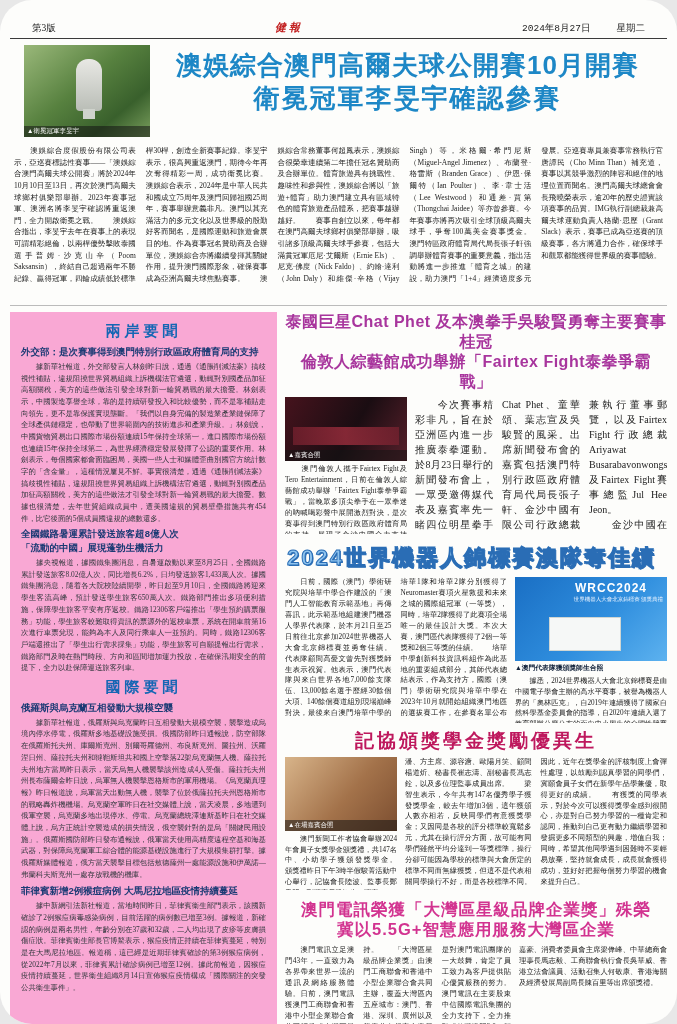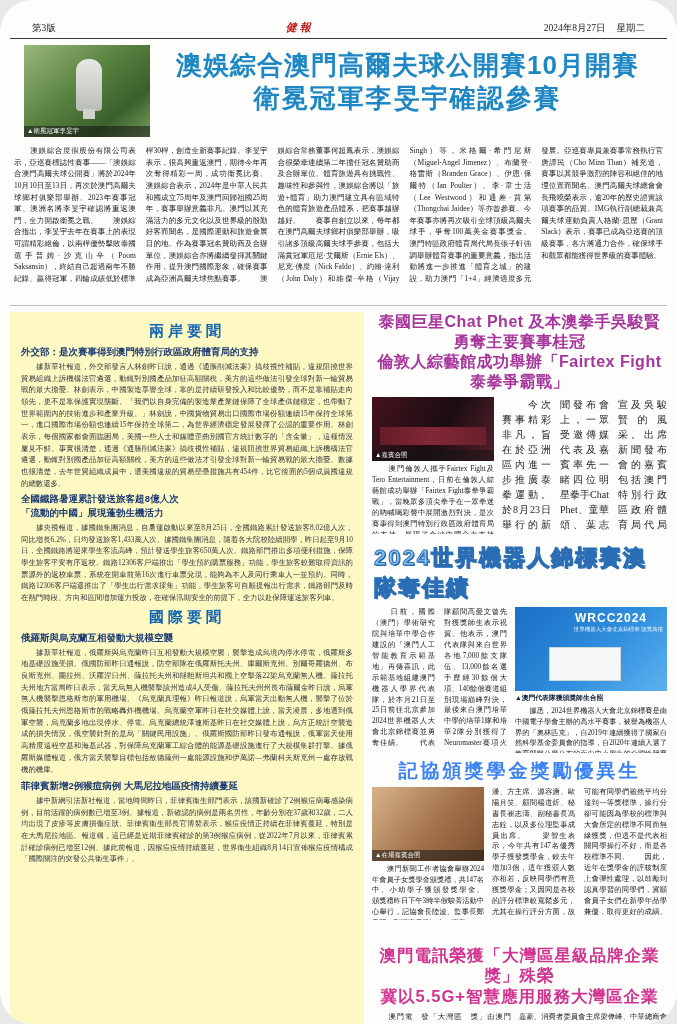--- a/index.html
+++ b/index.html
@@ -6,21 +6,21 @@
   .page{
     position:relative; width:677px; height:1024px; margin:0 auto;
     background:#fdfdfb; box-sizing:border-box; padding:20px 10px 6px;
     overflow:hidden;
     font-family:"Liberation Serif","DejaVu Serif",serif; color:#222;border-radius:32px;
   }
   
   .pg-header{display:flex; align-items:flex-end; justify-content:space-between;
     border-bottom:1.5px solid #3a3a3a; padding:0 22px 3px; font-size:9.5px; color:#222;}
   .pg-header .masthead{color:#c22020; font-weight:bold; font-style:italic; font-size:11px; letter-spacing:3px;}
-  .pg-header .date-block{display:flex; gap:11px;}
+  .pg-header .date-block{display:flex; gap:26px;font-family:Liberation Mono, monospace;}
   
   .a1{margin-top:6px; border-bottom:1px solid #bbb; padding-bottom:8px;}
   .a1-top{display:flex; gap:12px; padding:0 14px;}
   .photo{position:relative; overflow:hidden; flex-shrink:0;}
   .photo .cap-overlay{position:absolute; left:0; right:0; bottom:0;
     background:rgba(20,20,20,.55); color:#fff; font-size:6.5px; padding:1px 3px;
     font-family:"Liberation Sans",sans-serif;}
   .photo-golf{width:126px; height:92px;
     background:linear-gradient(140deg,#9ab87a 0%,#57813f 45%,#39602c 75%,#7ba05e 100%);}
   .photo-golf .trophy{position:absolute; left:52px; top:14px; width:26px; height:52px;
@@ -28,21 +28,21 @@
   .photo-golf .trophy:after{content:""; position:absolute; left:7px; bottom:-8px; width:12px; height:10px; background:#cfd3cc;}
   .a1-heads{flex:1; text-align:center; font-family:"Liberation Sans",sans-serif;
     font-weight:bold; color:#1d87c6; padding-top:4px;}
   .a1-h1{font-size:26px; line-height:1.25; letter-spacing:1px;}
   .a1-h2{font-size:26px; line-height:1.3; letter-spacing:2px;}
   .a1-body{margin:8px 4px 0; height:152px; column-count:5; column-gap:10px;
     font-size:7.5px; line-height:1.55; text-align:justify; overflow:hidden;}
   
   .main{display:flex; gap:8px; margin-top:6px; height:712px; overflow:hidden;}
   
-  .left-panel{width:354px; flex-shrink:0; background:#fef9c3; padding:6px 11px;
+  .left-panel{width:267px; flex-shrink:0; background:#f9a8d4; padding:6px 11px;
     box-sizing:border-box; overflow:hidden;}
   .sec-head{font-family:"Liberation Sans",sans-serif; font-weight:bold; color:#1566b4;
     font-size:15px; text-align:center; letter-spacing:4px; margin:4px 0 5px;}
   .sub-title{font-family:"Liberation Sans",sans-serif; font-weight:bold; color:#1b3a74;
     font-size:9.5px; line-height:1.35; margin:5px 0 2px;}
   .panel-body{font-size:7.4px; line-height:1.58; text-align:justify; color:#30363c;}
   
   .right-col{flex:1; min-width:0; display:flex; flex-direction:column; overflow:hidden;}
   .headline-2l{font-family:"Liberation Sans",sans-serif; font-weight:bold; text-align:center; line-height:1.25;}
   
@@ -67,29 +67,29 @@
     background:linear-gradient(135deg,#1a6fc4 0%,#2f8ede 55%,#5db2ef 100%);}
   .photo-wrcc .wr-label{position:absolute; right:20px; top:4px; color:#fff; font-weight:900;
     font-family:"Liberation Sans",sans-serif; font-size:12px; letter-spacing:1px;}
   .photo-wrcc .wr-sub{position:absolute; right:4px; top:19px; color:#e8f2ff; font-size:5.5px;}
   .photo-wrcc .flag{position:absolute; left:34px; bottom:10px; width:70px; height:32px;
     background:#f6f8f7; border:1px solid #d0d6d3;}
   .photo-cap{font-size:6.8px; font-weight:bold; color:#12223a; margin-top:2px;
     font-family:"Liberation Sans",sans-serif;}
   .robot-extra{font-size:7.2px; line-height:1.5; text-align:justify; margin-top:3px; overflow:hidden;}
   
-  .sch-head{margin-top:6px; color:#3b82f6; font-size:19px; letter-spacing:3px;}
+  .sch-head{margin-top:6px; color:#be185d; font-size:19px; letter-spacing:3px;}
   .sch-row{display:flex; gap:8px; margin-top:4px; height:136px; overflow:hidden;}
   .sch-left{width:112px; flex-shrink:0;}
   .photo-sch{width:112px; height:74px;
     background:linear-gradient(130deg,#d8b48a 0%,#a3724a 55%,#7c4e30 100%);}
   .sch-col1{font-size:7.2px; line-height:1.5; text-align:justify; margin-top:3px; height:56px; overflow:hidden;}
   .sch-body{flex:1; column-count:2; column-gap:9px; font-size:7.3px; line-height:1.5; text-align:justify; overflow:hidden;}
   
-  .ctm-heads{margin-top:22px; color:#d23390; font-size:16.5px; letter-spacing:1px;}
+  .ctm-heads{margin-top:6px; color:#d23390; font-size:16.5px; letter-spacing:1px;}
   .ctm-row{display:flex; gap:8px; margin-top:5px; height:146px; overflow:hidden;}
   .ctm-body{flex:1; column-count:3; column-gap:9px; font-size:7.3px; line-height:1.5; text-align:justify; overflow:hidden;}
   .ctm-right{width:148px; flex-shrink:0;}
   .ctm-col4{font-size:7.3px; line-height:1.5; text-align:justify; height:42px; overflow:hidden;}
 </style>
 </head>
 <body>
 
 <div class="page">
 

